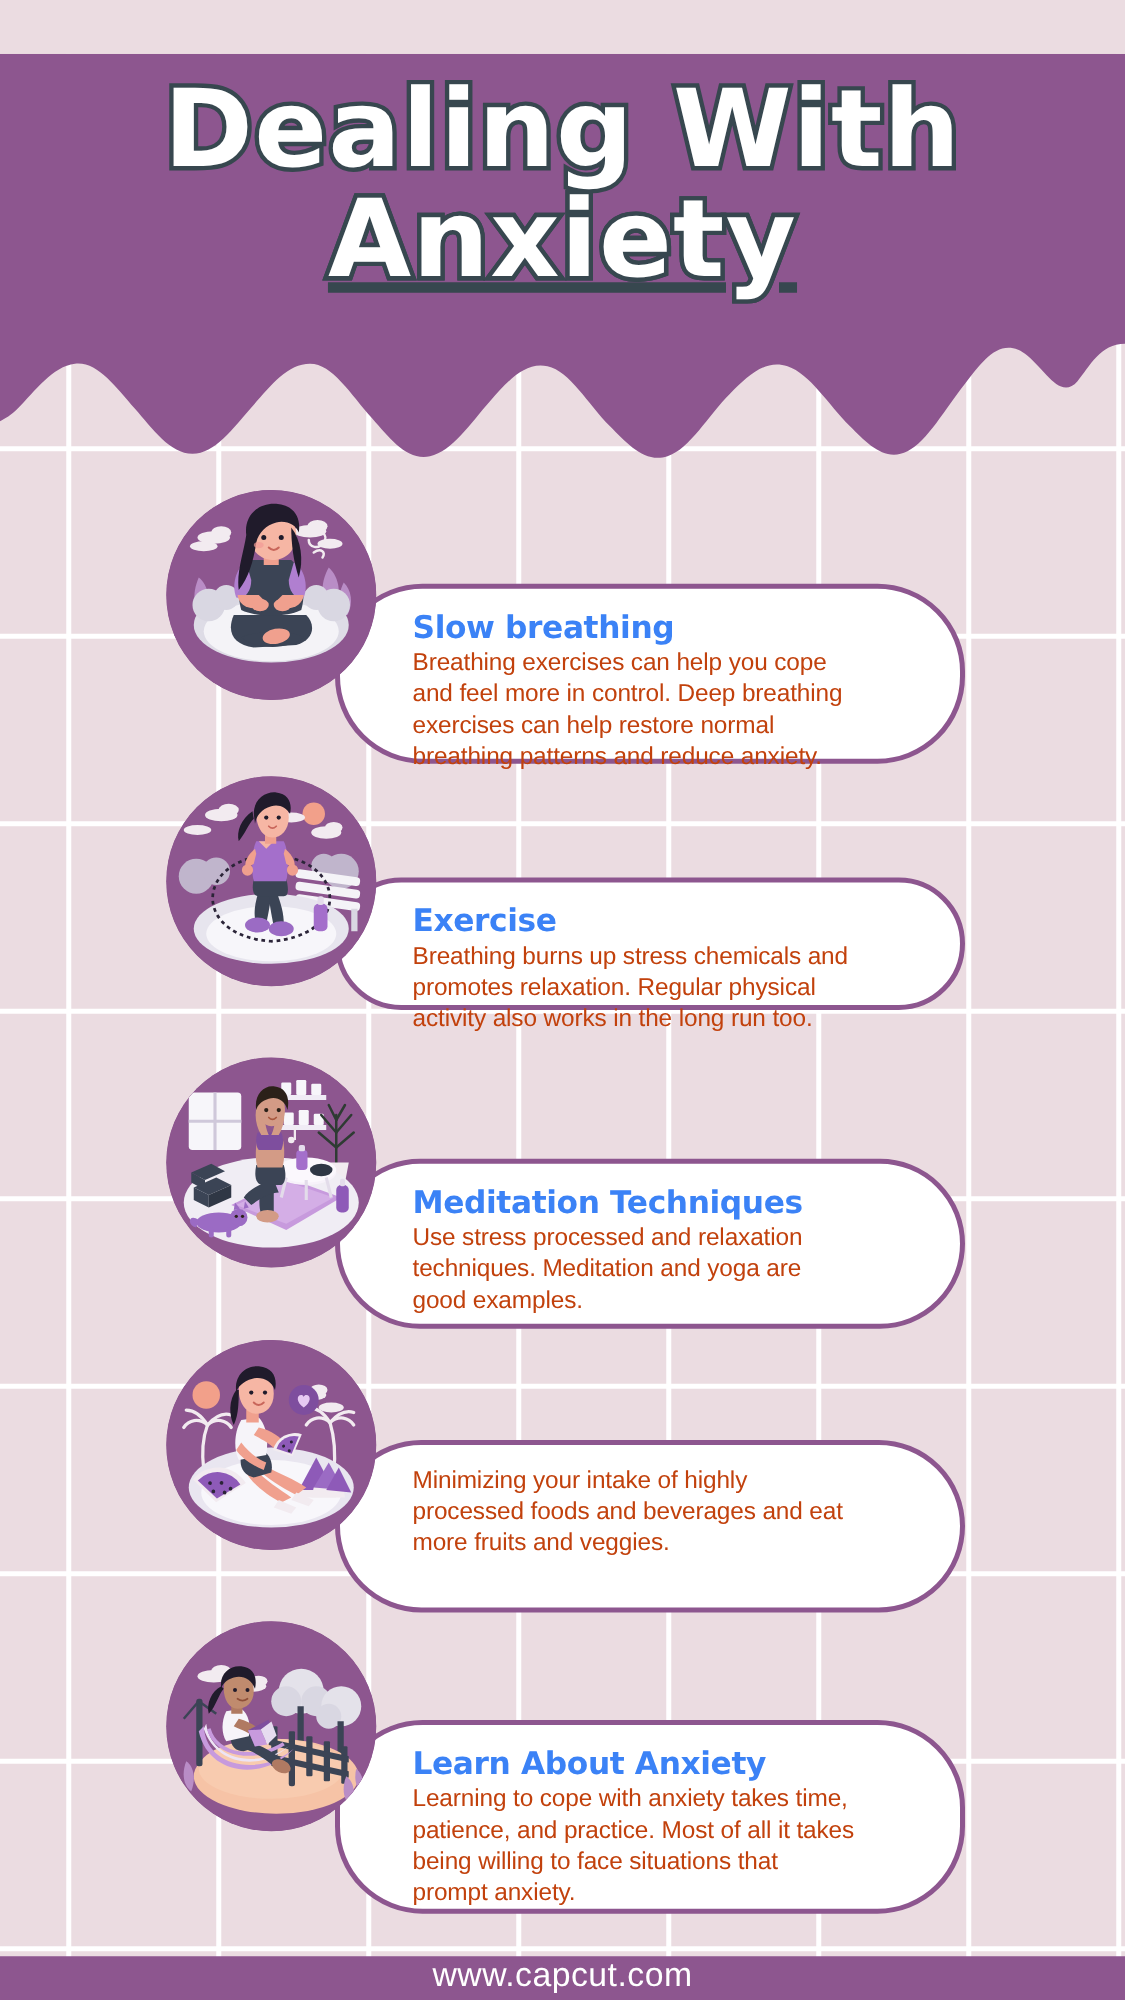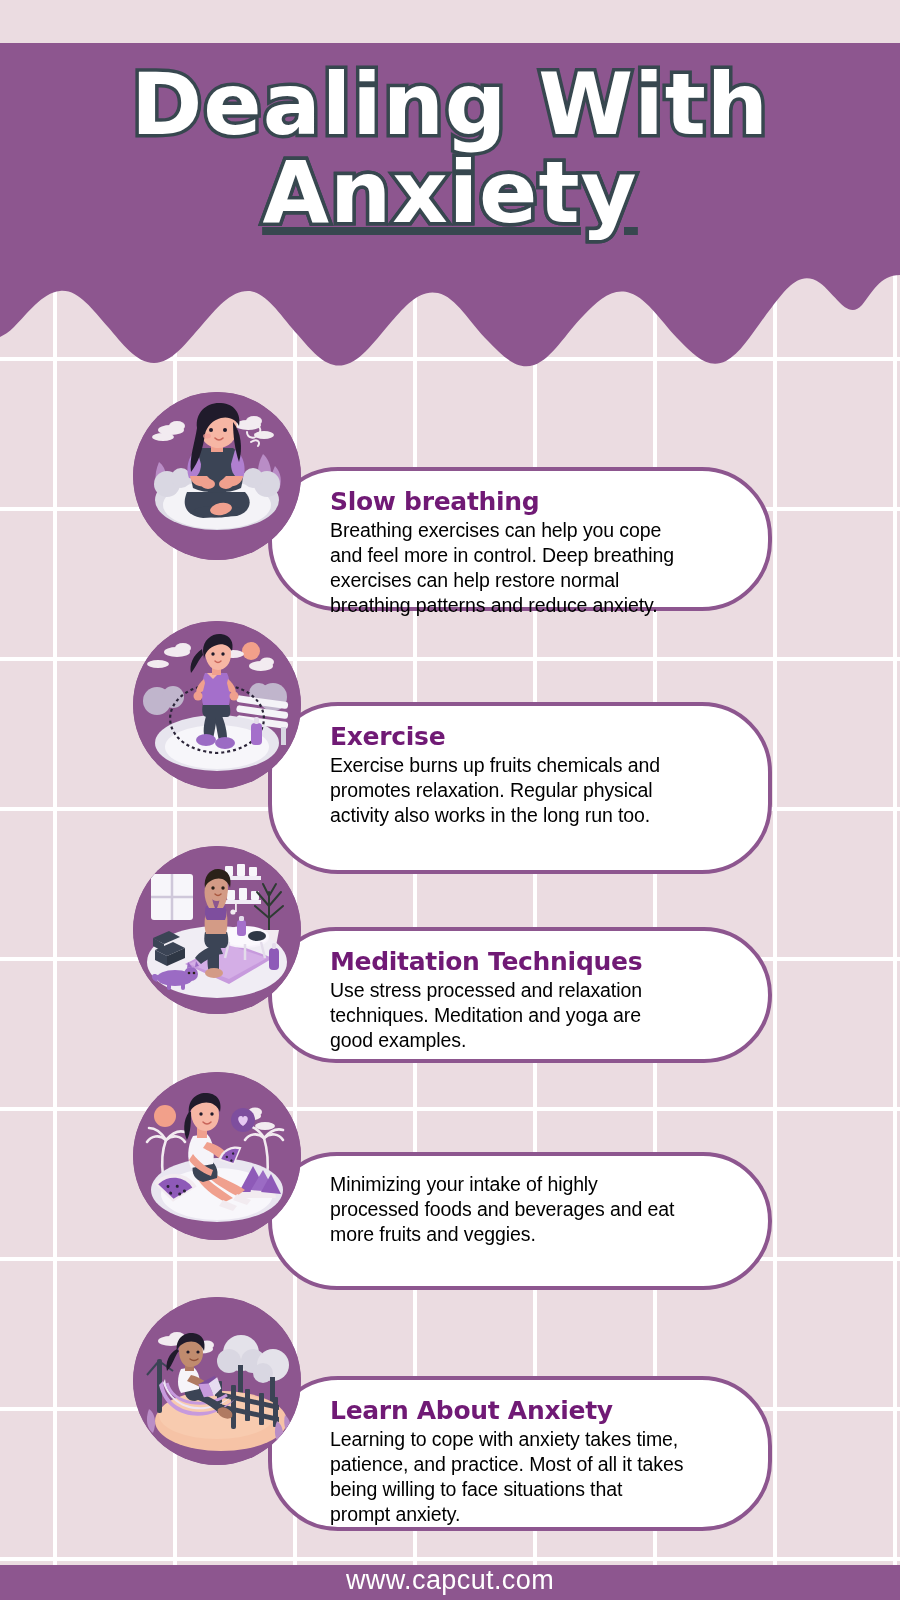--- a/index.html
+++ b/index.html
@@ -72,29 +72,29 @@
     background:#FFFFFF;
     border:4px solid #8D568F;
     border-radius:70px;
     z-index:8;
     padding:16px 34px 18px 58px;
   }
   .card-title {
     font-family:"DejaVu Sans", sans-serif;
     font-weight:bold;
     font-size:25px;
-    color:#701a75;
+    color:#3b82f6;
     letter-spacing:-0.3px;
     margin-bottom:2px;
   }
   .card-body {
     font-family:"Liberation Sans", sans-serif;
     font-size:19.5px;
     line-height:1.29;
-    color:#000000;
+    color:#c2410c;
     letter-spacing:-0.1px;
     white-space:pre-line;
   }
 
   
   .footer {
     position:absolute; left:0; bottom:0; width:900px; height:78px;
     background:#8D568F;
     display:flex; align-items:flex-start; justify-content:center;
     z-index:12;
@@ -287,23 +287,23 @@
             <path d="M69 28 C60 34 56 44 58 52 C63 46 66 38 70 34Z" fill="#201B2B"></path>
             <circle cx="80" cy="33" r="1.7" fill="#201B2B"></circle>
             <circle cx="90" cy="33" r="1.7" fill="#201B2B"></circle>
             <path d="M82 40 Q85 43 88 40" stroke="#C8655A" stroke-width="1.4" fill="none" stroke-linecap="round"></path>
 
             <rect x="118" y="102" width="11" height="22" rx="4" fill="#A46FCB"></rect>
             <rect x="121" y="96" width="5" height="7" rx="2" fill="#E4DCEB"></rect>
           </g>
         </svg>
       </div>
-      <div class="card" style="left:268px; top:659px; width:504px; height:172px;">
+      <div class="card" style="left:268px; top:659px; width:504px; height:106px;">
         <div class="card-title">Exercise</div>
-        <div class="card-body">Exercise burns up fruits chemicals and
+        <div class="card-body">Breathing burns up stress chemicals and
 promotes relaxation. Regular physical
 activity also works in the long run too.</div>
       </div>
     </div>
 
     <div class="item">
       <div class="avatar" style="left:133px; top:803px;">
         <svg viewBox="0 0 168 168">
           <defs>
               <clipPath id="c3">

